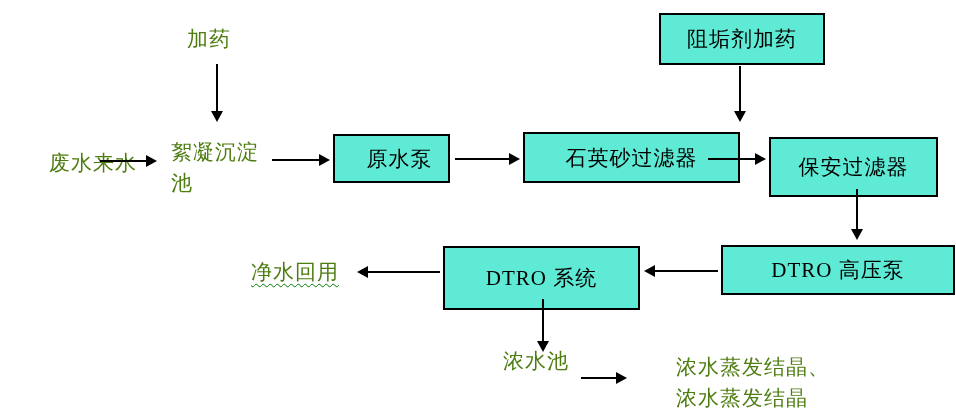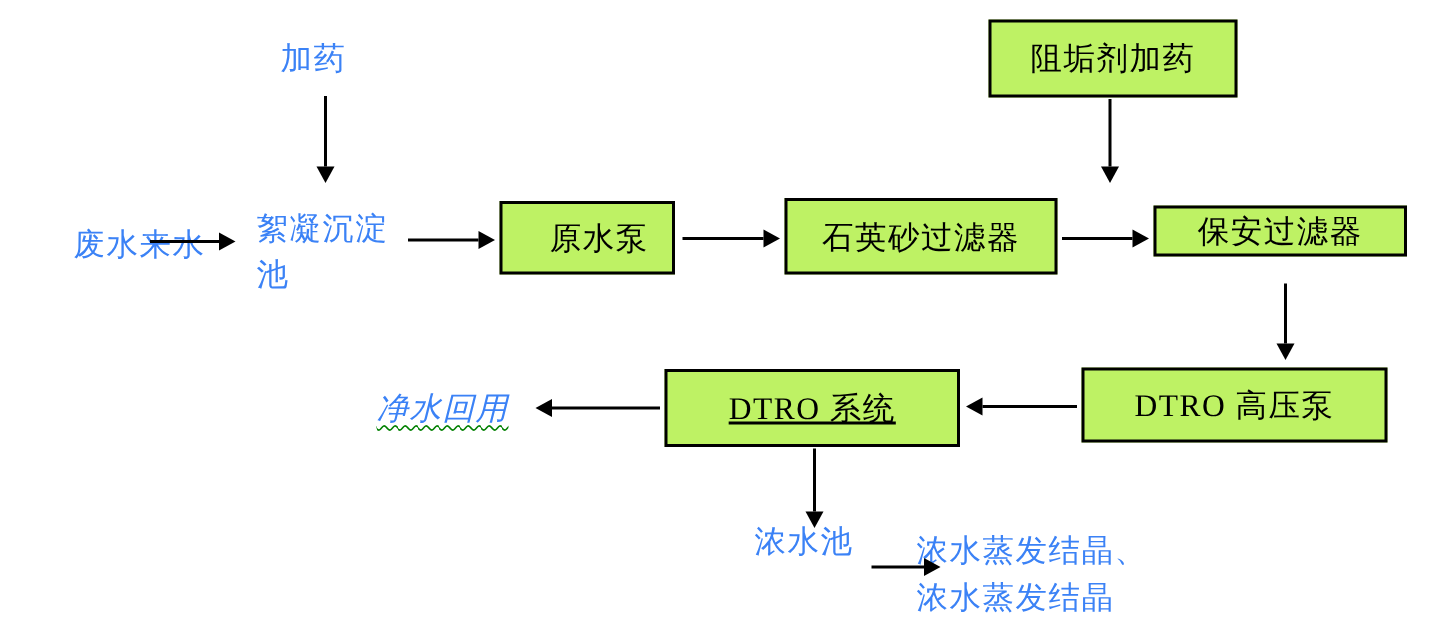--- a/index.html
+++ b/index.html
@@ -11,30 +11,30 @@
     overflow: hidden;
   }
   .canvas { position: relative; width: 956px; height: 417px; background: #ffffff; }
 
   
   .txt {
     position: absolute;
     font-size: 21px;
     line-height: 30px;
     white-space: nowrap;
-    color: #3b82f6;
+    color: #4d7c0f;
     letter-spacing: 1px;
   }
 
   
   .box {
     position: absolute;
     box-sizing: border-box;
     border: 2px solid #000000;
-    background: #bef264;
+    background: #5eead4;
     display: flex;
     align-items: center;
     justify-content: center;
     font-size: 21px;
     white-space: nowrap;
     letter-spacing: 1px;
   }
 
   
   .hline { position: absolute; height: 2px; background: #000000; }
@@ -60,21 +60,20 @@
     border-left: 6px solid transparent; border-right: 6px solid transparent;
   }
 
   
   .squiggle {
     text-decoration-line: underline;
     text-decoration-style: wavy;
     text-decoration-color: #008000;
     text-decoration-thickness: 1px;
     text-underline-offset: 4px;
-    font-style: italic;
   }
 
   .two-line { line-height: 31px; }
 </style>
 </head>
 <body>
 
 <div class="canvas">
 
   <div class="txt" style="left:187px; top:24px;">加药</div>
@@ -85,36 +84,36 @@
     <div>絮凝沉淀</div>
     <div>池</div>
   </div>
 
   <div class="txt" style="left:251px; top:257px;">
     <span class="squiggle">净水回用</span>
   </div>
 
   <div class="txt" style="left:503px; top:346px;">浓水池</div>
 
-  <div class="txt two-line" style="left:611px; top:352px;">
+  <div class="txt two-line" style="left:676px; top:352px;">
     <div>浓水蒸发结晶、</div>
     <div>浓水蒸发结晶</div>
   </div>
 
   <div class="box" style="left:333px; top:134px; width:117px; height:49px;padding-left:16px;">原水泵</div>
 
-  <div class="box" style="left:523px; top:132px; width:182px; height:51px;">石英砂过滤器</div>
+  <div class="box" style="left:523px; top:132px; width:217px; height:51px;">石英砂过滤器</div>
 
   <div class="box" style="left:659px; top:13px; width:166px; height:52px;">阻垢剂加药</div>
 
-  <div class="box" style="left:769px; top:137px; width:169px; height:34px;">保安过滤器</div>
+  <div class="box" style="left:769px; top:137px; width:169px; height:60px;">保安过滤器</div>
 
-  <div class="box" style="left:721px; top:245px; width:204px; height:50px;">DTRO 高压泵</div>
+  <div class="box" style="left:721px; top:245px; width:234px; height:50px;">DTRO 高压泵</div>
 
-  <div class="box" style="left:443px; top:246px; width:197px; height:52px;text-decoration:underline;">DTRO 系统</div>
+  <div class="box" style="left:443px; top:246px; width:197px; height:64px;">DTRO 系统</div>
 
   <div class="vline arr-d" style="left:216px; top:64px; height:47px;"></div>
 
   <div class="hline arr-r" style="left:100px; top:160px; width:46px;"></div>
 
   <div class="hline arr-r" style="left:272px; top:159px; width:47px;"></div>
 
   <div class="hline arr-r" style="left:455px; top:158px; width:54px;"></div>
 
   <div class="hline arr-r" style="left:708px; top:158px; width:47px;"></div>

